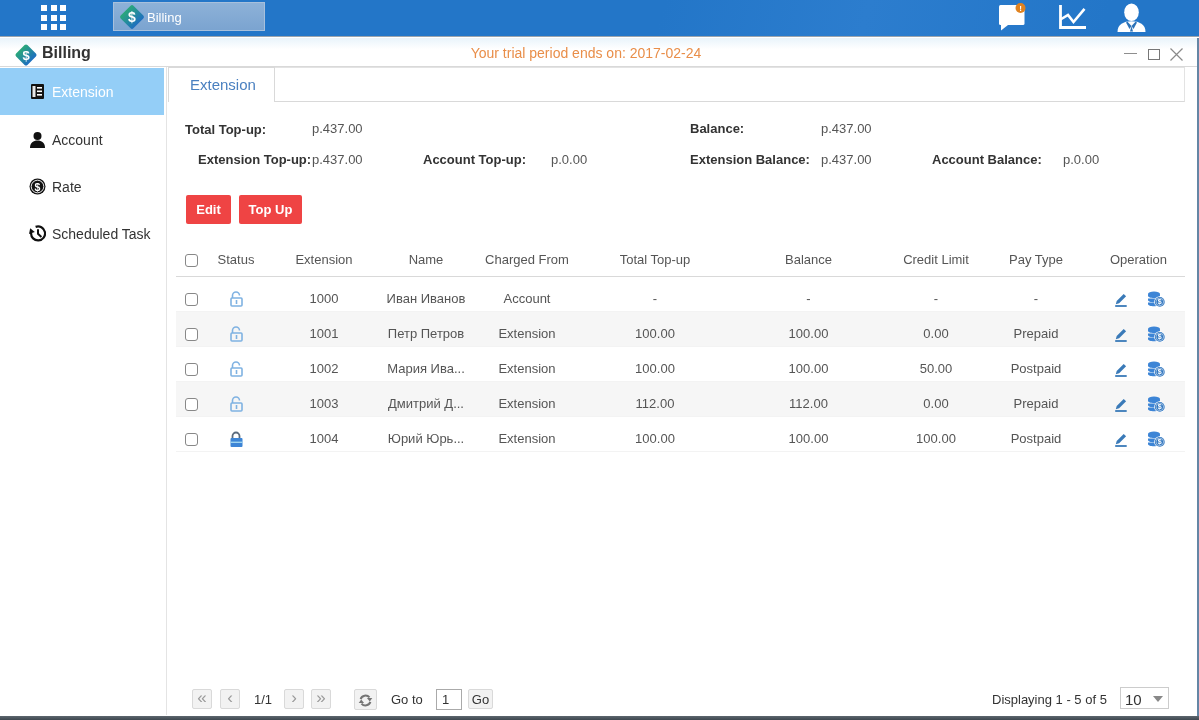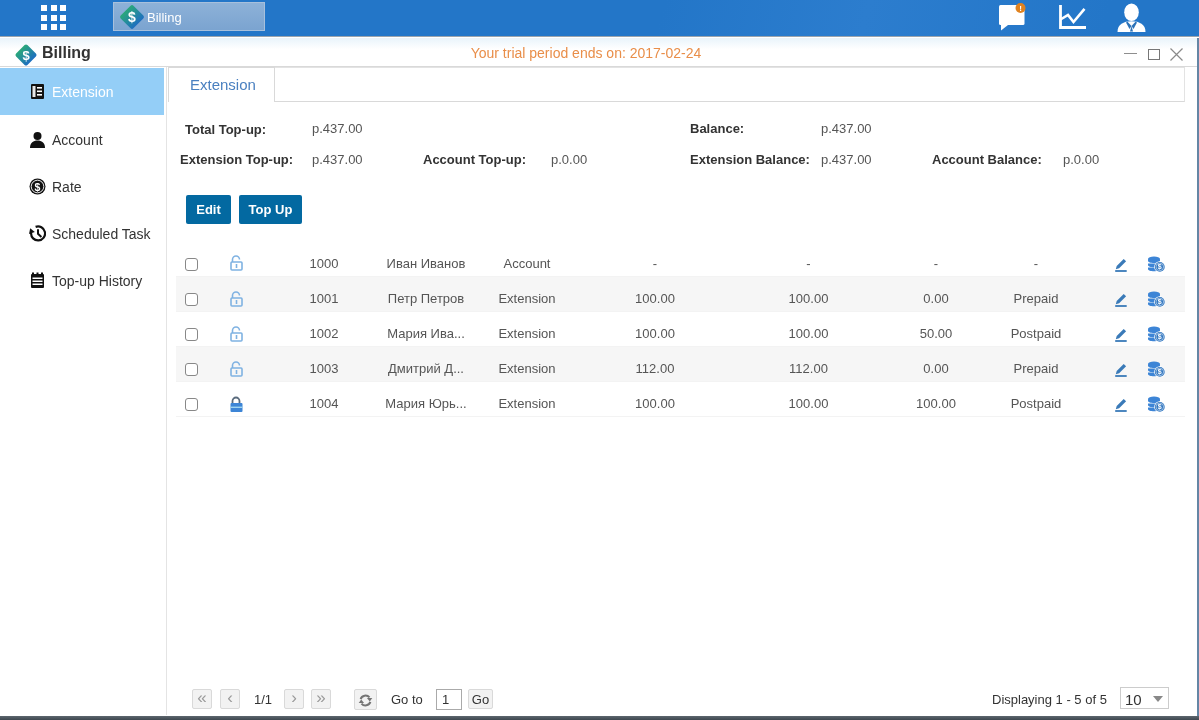--- a/index.html
+++ b/index.html
@@ -37,21 +37,21 @@
   
   #content { position:absolute; left:168px; top:67px; width:1031px; height:648px; background:#fff; }
   #tabline { position:absolute; left:107px; top:0; width:910px; height:35px; border:1px solid #e3e3e3; border-bottom:1px solid #d9d9d9; border-left:none; }
   #tab-act { position:absolute; left:0; top:0; width:107px; height:35px; background:#fff;
     border:1px solid #d9d9d9; border-bottom:none; }
   #tab-act .t { position:absolute; left:21px; top:8px; font-size:15px; color:#4a80c0; }
 
   .lab { position:absolute; font-size:13px; font-weight:bold; color:#333; }
   .val { position:absolute; font-size:13px; color:#555; }
 
-  .btn { position:absolute; background:#0369a1; color:#fff; font-size:13px; font-weight:bold;
+  .btn { position:absolute; background:#ef4444; color:#fff; font-size:13px; font-weight:bold;
     text-align:center; line-height:29px; height:29px; border-radius:2px; }
 
   
   table { border-collapse:collapse; table-layout:fixed; }
   #grid { position:absolute; left:8px; top:174px; width:1009px; }
   #grid th { font-size:13px; font-weight:normal; color:#555; height:35px; padding-top:3px;
     border-bottom:1px solid #d9d9d9; text-align:center; }
   #grid td { font-size:13px; color:#555; height:35px; padding-top:10px; text-align:center;
     border-bottom:1px solid #f3f3f3; }
   #grid tr.alt td { background:#f6f6f6; }
@@ -159,46 +159,34 @@
     <div class="lbl">Rate</div>
   </div>
   <div class="side-item" style="top:143px">
     <svg class="ico" viewBox="0 0 17 17">
         <path d="M2.1 7.9 A7 7 0 1 0 6.6 1.9" stroke="#111" stroke-width="2.2" fill="none"></path>
         <path d="M0 8.9 L1.2 3.2 L5.8 7.1 Z" fill="#111"></path>
         <path d="M9 4.2 V8.8 L12.4 12" stroke="#111" stroke-width="2" fill="none"></path>
       </svg>
     <div class="lbl">Scheduled Task</div>
   </div>
-  <div class="side-item" style="top:190px">
-    <svg class="ico" viewBox="0 0 17 17">
-        <rect x="2" y="2" width="13" height="14" rx="1" fill="#111"></rect>
-        <rect x="3.5" y="5.5" width="10" height="1.5" fill="#fff"></rect>
-        <rect x="3.5" y="8.5" width="10" height="1.5" fill="#fff"></rect>
-        <rect x="3.5" y="11.5" width="10" height="1.5" fill="#fff"></rect>
-        <rect x="3" y="0.5" width="2" height="3" fill="#111"></rect>
-        <rect x="7.5" y="0.5" width="2" height="3" fill="#111"></rect>
-        <rect x="12" y="0.5" width="2" height="3" fill="#111"></rect>
-      </svg>
-    <div class="lbl">Top-up History</div>
-  </div>
 </div>
 
 <div id="content">
   <div id="tabline"></div>
   <div id="tab-act">
       <div class="t">Extension</div>
     </div>
 
   <div class="lab" style="left:17px;top:55px">Total Top-up:</div>
   <div class="val" style="left:144px;top:54px">p.437.00</div>
   <div class="lab" style="left:522px;top:54px">Balance:</div>
   <div class="val" style="left:653px;top:54px">p.437.00</div>
 
-  <div class="lab" style="left:12px;top:85px">Extension Top-up:</div>
+  <div class="lab" style="left:30px;top:85px">Extension Top-up:</div>
   <div class="val" style="left:144px;top:85px">p.437.00</div>
   <div class="lab" style="left:255px;top:85px">Account Top-up:</div>
   <div class="val" style="left:383px;top:85px">p.0.00</div>
   <div class="lab" style="left:522px;top:85px">Extension Balance:</div>
   <div class="val" style="left:653px;top:85px">p.437.00</div>
   <div class="lab" style="left:764px;top:85px">Account Balance:</div>
   <div class="val" style="left:895px;top:85px">p.0.00</div>
 
   <div class="btn" style="left:18px;top:127.5px;width:45px">Edit</div>
   <div class="btn" style="left:71px;top:127.5px;width:63px">Top Up</div>
@@ -210,20 +198,32 @@
         <col style="width:118px">
       <col style="width:86px">
         <col style="width:116px">
         <col style="width:140px">
       <col style="width:167px">
         <col style="width:88px">
         <col style="width:112px">
       <col style="width:93px">
     </colgroup>
     <tbody>
+        <tr>
+      <th><span class="cb"></span></th>
+          <th>Status</th>
+          <th>Extension</th>
+          <th>Name</th>
+      <th>Charged From</th>
+          <th>Total Top-up</th>
+          <th>Balance</th>
+          <th>Credit Limit</th>
+      <th>Pay Type</th>
+          <th>Operation</th>
+    </tr>
     <tr>
       <td><span class="cb"></span></td>
           <td><svg width="17" height="18" viewBox="0 0 17 18" style="vertical-align:middle">
               <path d="M4.5 8 V5.5 A3.5 3.5 0 0 1 11.5 5.5" stroke="#7fb2e2" stroke-width="1.6" fill="none"></path>
               <rect x="3" y="8" width="11" height="8" rx="1" fill="none" stroke="#7fb2e2" stroke-width="1.6"></rect>
               <rect x="7.7" y="10" width="1.6" height="4" fill="#7fb2e2"></rect>
             </svg></td>
       <td>1000</td>
           <td>Иван Иванов</td>
           <td>Account</td>
@@ -330,21 +330,21 @@
             </svg></td>
     </tr>
     <tr>
       <td><span class="cb"></span></td>
           <td><svg width="17" height="18" viewBox="0 0 17 18" style="vertical-align:middle">
               <path d="M4.5 9 V6 A3.5 3.5 0 0 1 11.5 6 V9" stroke="#5a6b7d" stroke-width="1.8" fill="none"></path>
               <rect x="2.5" y="8" width="12" height="9" rx="1" fill="#3d85d6"></rect>
               <rect x="2.5" y="11.6" width="12" height="1.4" fill="#9fd4f0"></rect>
             </svg></td>
       <td>1004</td>
-          <td>Мария Юрь...</td>
+          <td>Юрий Юрь...</td>
           <td>Extension</td>
       <td>100.00</td>
           <td>100.00</td>
           <td>100.00</td>
           <td>Postpaid</td>
           <td><svg width="16" height="16" viewBox="0 0 16 16" style="vertical-align:middle;margin-right:18px">
               <path d="M2.8 13.2 L3.7 9.9 L10.7 2.9 L13.1 5.3 L6.1 12.3 Z" fill="#3a7ab8"></path>
               <rect x="2.2" y="14.1" width="11.5" height="1.8" fill="#3a7ab8"></rect>
             </svg><svg width="18" height="16" viewBox="0 0 18 16" style="vertical-align:middle">
               <ellipse cx="7" cy="2.9" rx="6" ry="2.4" fill="#3d85d6"></ellipse>

